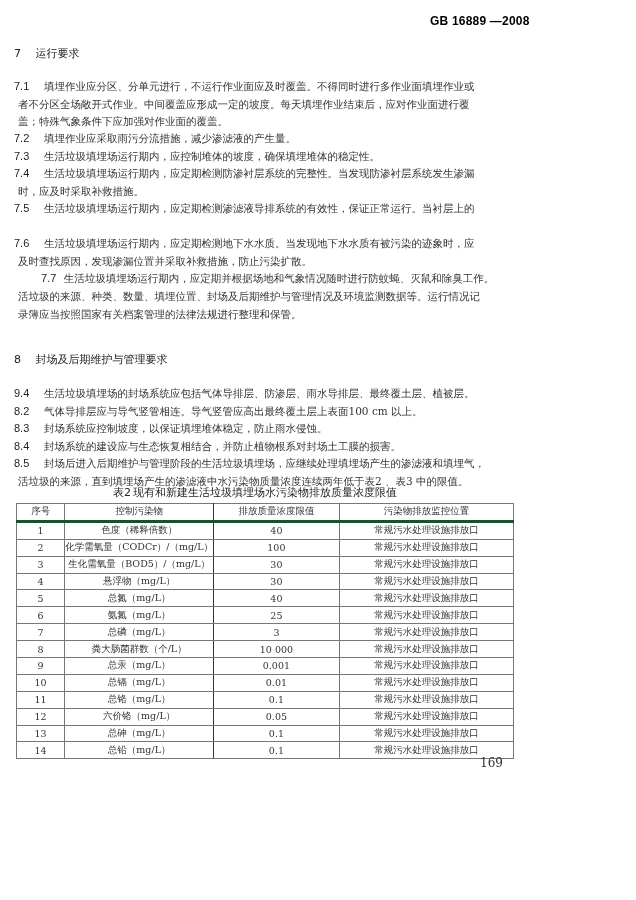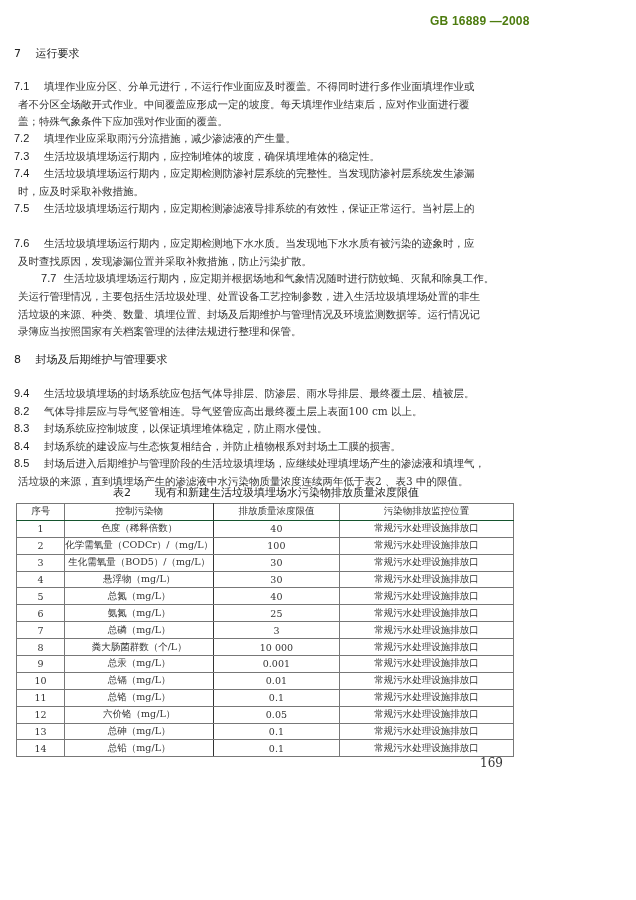--- a/index.html
+++ b/index.html
@@ -1,33 +1,33 @@
 <!DOCTYPE html>
 <html><head>
 <meta charset="utf-8">
 <style>
   html, body { margin: 0; padding: 0; background: #ffffff; }
   body { width: 636px; height: 900px; position: relative; overflow: hidden;
          font-family: "DejaVu Serif", "Liberation Serif", serif; color: #222; }
   .hdr { position: absolute; left: 430px; top: 14px; font-family: "Liberation Sans", sans-serif;
-         font-size: 12px; font-weight: bold; color: #4d7c0f; letter-spacing: 0.2px; }
+         font-size: 12px; font-weight: bold; color: #000000; letter-spacing: 0.2px; }
   .sec { position: absolute; left: 14px; font-family: "DejaVu Sans", sans-serif; font-size: 11px; color:#222; }
   .sec .num { display: inline-block; width: 18px; }
   .para { position: absolute; left: 14px; width: 500px; font-size: 10.5px; line-height: 17.5px; color:#333;margin-top:9px; }
   .para .pn { font-family: "Liberation Sans", sans-serif; font-size: 11px; display: inline-block; width: 30px; color:#222; }
   .para .ln { display: block; white-space: nowrap; }
   .para .ln.cont { padding-left: 4px; }
   .caption { position: absolute; left: 0; width: 636px; top: 485px; text-align: left; font-family: "DejaVu Sans", sans-serif;
              font-size: 11px; color:#222; }
   .caption span { position: absolute; }
   table { position: absolute; left: 16px; top: 503px; width: 498px; border-collapse: collapse;
           border: 1.5px solid #222; font-size: 9.5px; color:#333; }
   td, th { border: 1px solid #777; height: 15.9px; padding: 0; text-align: center; font-weight: normal;
            white-space: nowrap; }
-  th { border-bottom: 1px solid #14532d; }
+  th { border-bottom: 3px solid #14532d; }
   col.c1 { width: 49px; } col.c2 { width: 146px; } col.c3 { width: 127px; } col.c4 { width: 176px; }
   .c2b { border-right: 1.5px solid #333; }
   .pgnum { position: absolute; left: 480px; top: 756px; font-size: 12px; color:#333; }
 </style>
 </head>
 <body>
 
 <div class="hdr">GB 16889 —2008</div>
 
 <div class="sec" style="top:46px;">
@@ -54,21 +54,20 @@
   <span class="ln"><span class="pn">7.5</span><span>生活垃圾填埋场运行期内，应定期检测渗滤液导排系统的有效性，保证正常运行。当衬层上的</span></span>
 </div>
 <div class="para" style="top:226px;">
   <span class="ln"><span class="pn">7.6</span><span>生活垃圾填埋场运行期内，应定期检测地下水水质。当发现地下水水质有被污染的迹象时，应</span></span>
   <span class="ln cont">及时查找原因，发现渗漏位置并采取补救措施，防止污染扩散。</span>
 </div>
 <div class="para" style="top:261px;text-align:center;">
   <span class="ln"><span class="pn">7.7</span><span>生活垃圾填埋场运行期内，应定期并根据场地和气象情况随时进行防蚊蝇、灭鼠和除臭工作。</span></span>
 </div>
 <div class="para" style="top:279px;">
-  <span class="ln cont">关运行管理情况，主要包括生活垃圾处理、处置设备工艺控制参数，进入生活垃圾填埋场处置的非生</span>
   <span class="ln cont">活垃圾的来源、种类、数量、填埋位置、封场及后期维护与管理情况及环境监测数据等。运行情况记</span>
   <span class="ln cont">录簿应当按照国家有关档案管理的法律法规进行整理和保管。</span>
 </div>
 
 <div class="sec" style="top:352px;">
   <span class="num">8</span>
   <span>封场及后期维护与管理要求</span>
 </div>
 
 <div class="para" style="top:376px;">
@@ -83,21 +82,21 @@
 <div class="para" style="top:429px;">
   <span class="ln"><span class="pn">8.4</span><span>封场系统的建设应与生态恢复相结合，并防止植物根系对封场土工膜的损害。</span></span>
 </div>
 <div class="para" style="top:446px;">
   <span class="ln"><span class="pn">8.5</span><span>封场后进入后期维护与管理阶段的生活垃圾填埋场，应继续处理填埋场产生的渗滤液和填埋气，</span></span>
   <span class="ln cont">活垃圾的来源，直到填埋场产生的渗滤液中水污染物质量浓度连续两年低于表2 、表3 中的限值。</span>
 </div>
 
 <div class="caption">
   <span style="left:113px;">表2</span>
-  <span style="left:155px;text-align:right;">现有和新建生活垃圾填埋场水污染物排放质量浓度限值</span>
+  <span style="left:133px;text-align:right;">现有和新建生活垃圾填埋场水污染物排放质量浓度限值</span>
 </div>
 
 <table>
   <colgroup>
       <col class="c1">
       <col class="c2">
       <col class="c3">
       <col class="c4">
     </colgroup>
   <thead>

